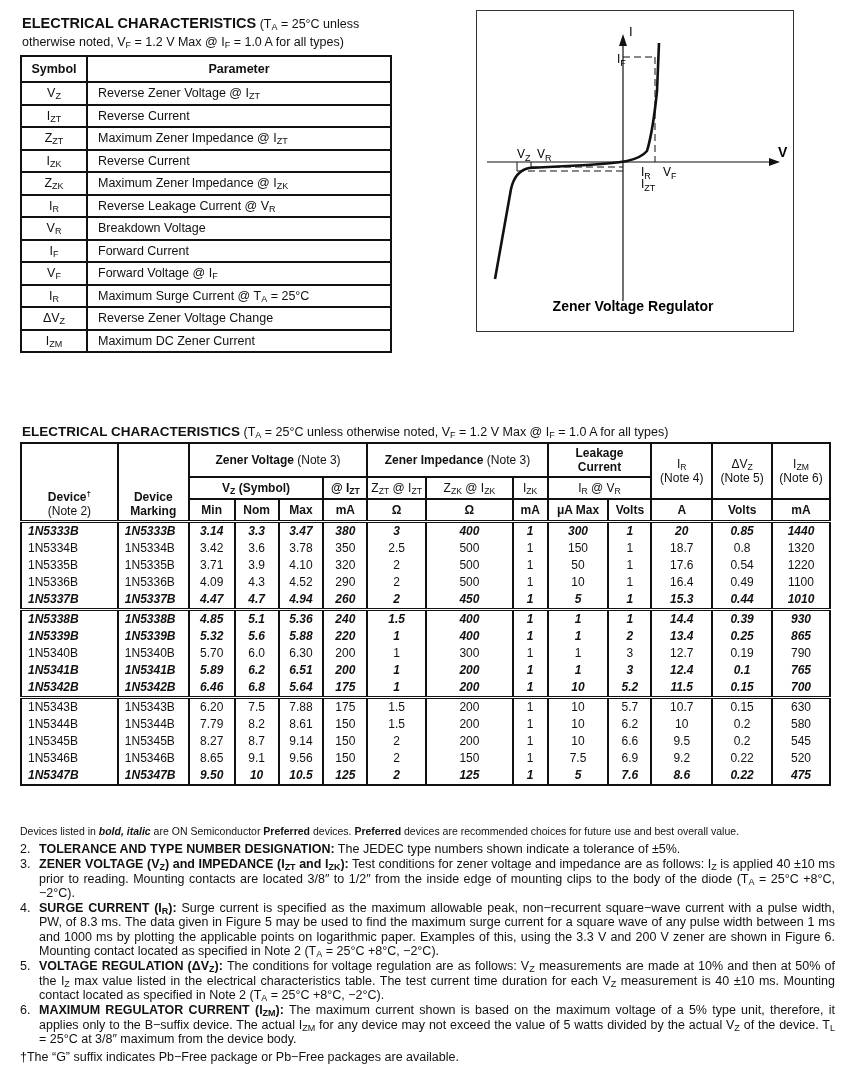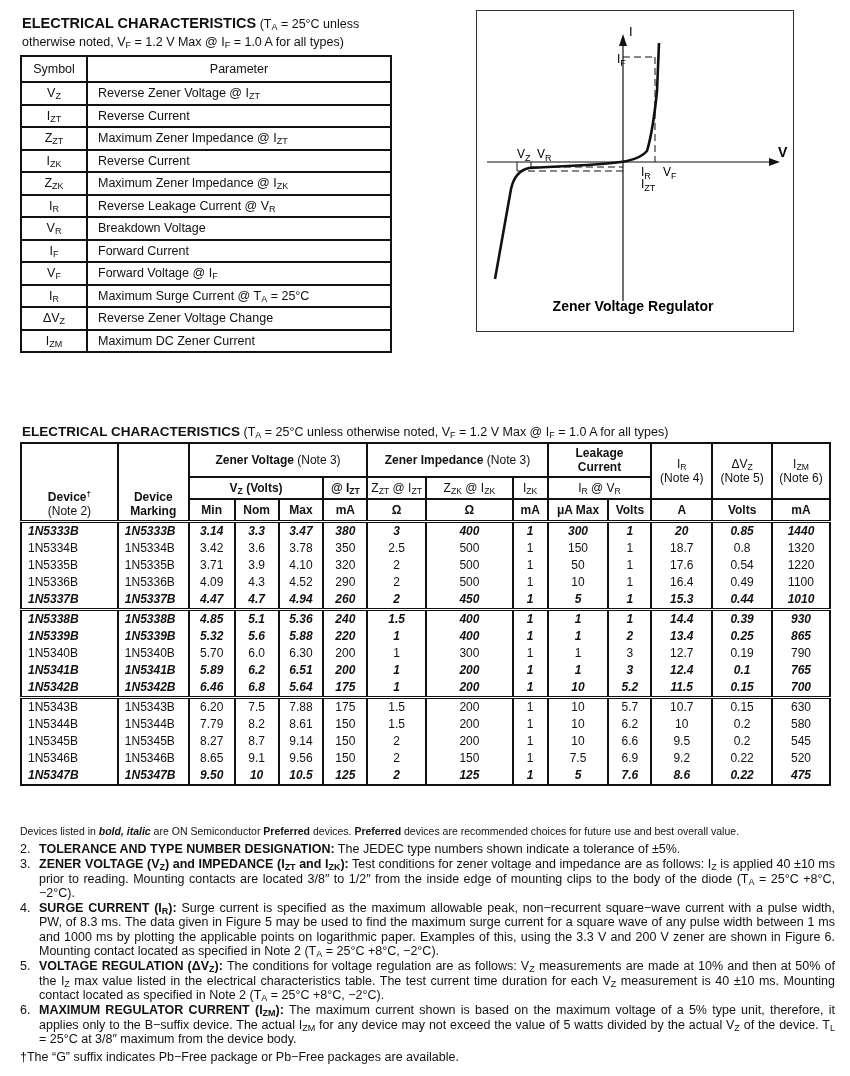--- a/index.html
+++ b/index.html
@@ -6,21 +6,21 @@
   body{width:850px;height:1076px;position:relative;overflow:hidden;font-family:"Liberation Sans",sans-serif;color:#111;}
   sub{font-size:0.72em;vertical-align:-0.25em;line-height:0;}
   .abs{position:absolute;}
   
   .h1{font-weight:bold;font-size:14.5px;}
   #top-heading{left:22px;top:14px;width:380px;line-height:18px;font-size:12.5px;}
   
   table{border-collapse:collapse;}
   #symbol-table{left:20px;top:55px;width:372px;}
   #symbol-table td,#symbol-table th{border:2px solid #111;font-size:12.5px;height:20.5px;padding:0;}
-  #symbol-table th{font-weight:normal;height:24px;border-radius:7px;}
+  #symbol-table th{font-weight:bold;height:24px;border-radius:7px;}
   #symbol-table td.sym{width:64px;text-align:center;}
   #symbol-table td.par{padding-left:10px;margin-top:16px;}
   
   #diagram{left:476px;top:10px;width:316px;height:320px;border:1.5px solid #333;}
   
   #main-heading{left:22px;top:424px;font-size:12.5px;white-space:nowrap;}
   #main-table{left:20px;top:442px;width:811px;}
   #main-table th{font-size:12px;font-weight:bold;border:2px solid #111;padding:0;text-align:center;line-height:14px;}
   #main-table th .nb{font-weight:normal;}
   #main-table td{font-size:12px;border-left:2px solid #111;border-right:2px solid #111;padding:0;text-align:center;height:17px;line-height:17px;}
@@ -162,21 +162,21 @@
       <th rowspan="3" style="vertical-align:bottom;padding-bottom:2px"><span>Device</span><sup style="font-size:8px">†</sup><br><span style="font-weight:normal">(Note 2)</span></th>
       <th rowspan="3" style="vertical-align:bottom;padding-bottom:2px"><span>Device</span><br><span>Marking</span></th>
       <th colspan="4"><span>Zener Voltage</span><span class="nb"> (Note 3)</span></th>
       <th colspan="3"><span>Zener Impedance</span><span class="nb"> (Note 3)</span></th>
       <th colspan="2"><span>Leakage</span><br><span>Current</span></th>
       <th rowspan="2" class="nb" style="font-weight:normal"><span>I</span><sub>R</sub><br><span>(Note 4)</span></th>
       <th rowspan="2" style="font-weight:normal"><span>Δ</span><span>V</span><sub>Z</sub><br><span>(Note 5)</span></th>
       <th rowspan="2" style="font-weight:normal"><span>I</span><sub>ZM</sub><br><span>(Note 6)</span></th>
     </tr>
     <tr style="height:22px">
-      <th colspan="3"><span>V</span><sub>Z</sub><span> (Volts)</span></th>
+      <th colspan="3"><span>V</span><sub>Z</sub><span> (Symbol)</span></th>
       <th style="font-weight:bold"><span>@ I</span><sub>ZT</sub></th>
       <th style="font-weight:normal"><span>Z</span><sub>ZT</sub><span> @ I</span><sub>ZT</sub></th>
       <th style="font-weight:normal"><span>Z</span><sub>ZK</sub><span> @ I</span><sub>ZK</sub></th>
       <th style="font-weight:normal"><span>I</span><sub>ZK</sub></th>
       <th colspan="2" style="font-weight:normal"><span>I</span><sub>R</sub><span> @ V</span><sub>R</sub></th>
     </tr>
     <tr style="height:22px">
       <th>Min</th>
       <th>Nom</th>
       <th>Max</th>

